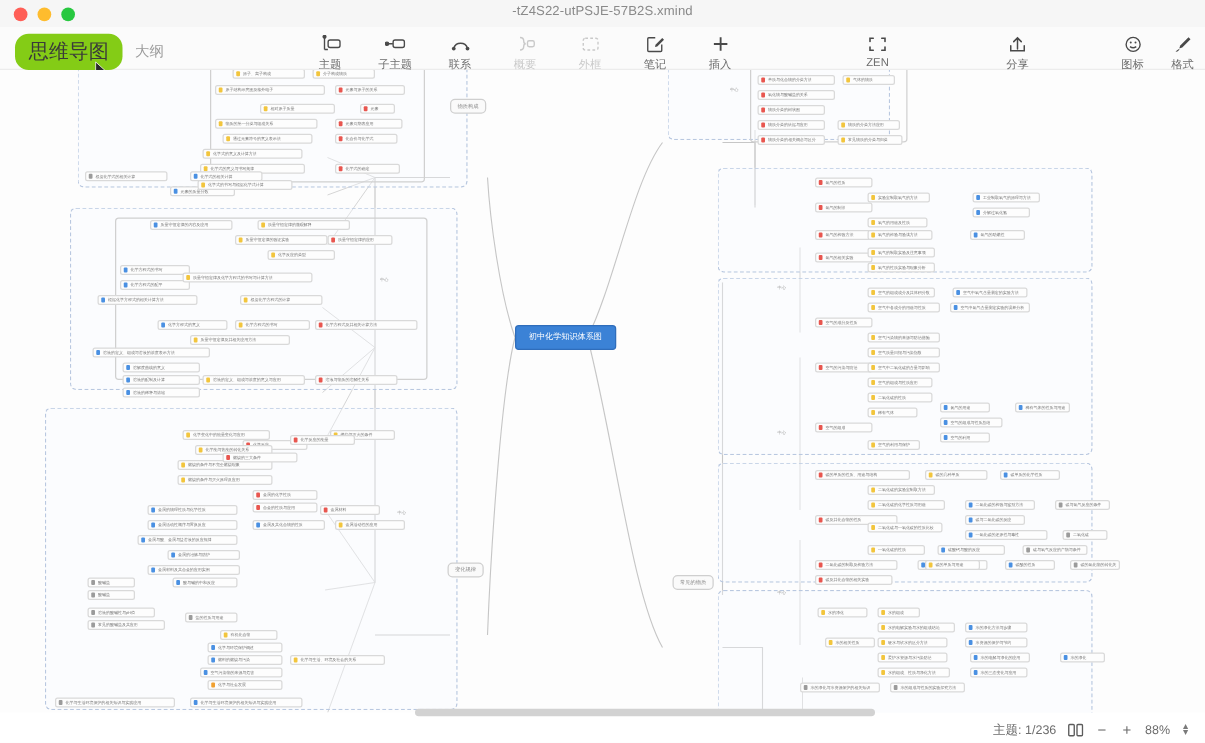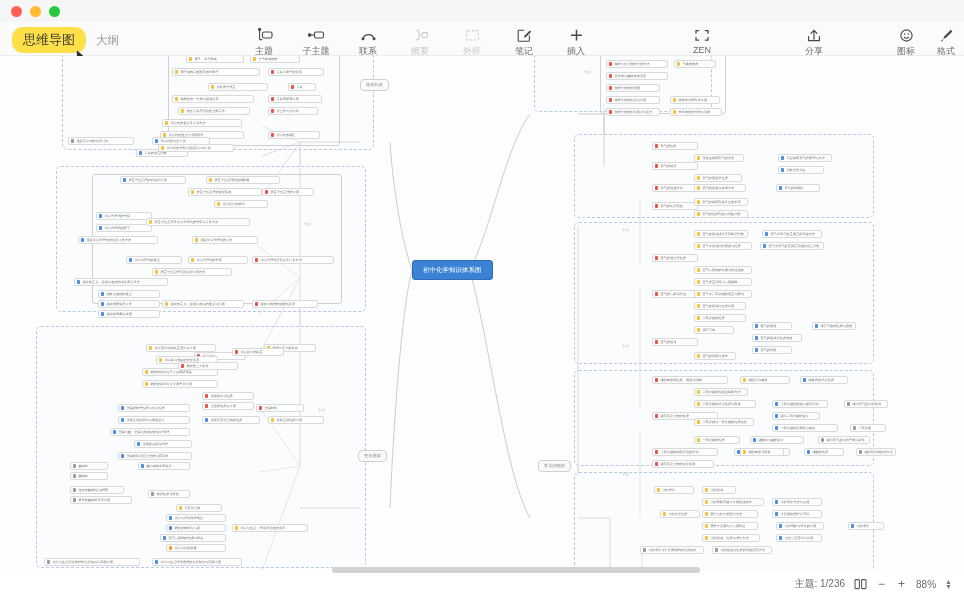--- a/index.html
+++ b/index.html
@@ -25,21 +25,21 @@
     font-size:10.5px; color:#8a8a8a; letter-spacing:.1px;
   }
 
   
   .toolbar {
     position:absolute; left:0; top:22px; width:964px; height:34px;
     background:#fbfbfb; border-bottom:1px solid #ececec;
   }
   .modeswitch { position:absolute; left:12px; top:5px; display:flex; align-items:center; gap:4px; }
   .mode-pill {
-    font-size:13px; color:#3a3a3a; background:#fde047;
+    font-size:16px; color:#3a3a3a; background:#84cc16;
     padding:4px 11px; border-radius:11px; white-space:nowrap;
   }
   .mode-plain { font-size:11.5px; color:#9b9b9b; padding:4px 6px; white-space:nowrap; }
   .cursor-arrow { position:absolute; left:76px; top:27px; width:9px; height:13px; }
 
   .tgroup { position:absolute; top:3px; display:flex; }
   .tgroup.center { left:238px; }
   .tgroup.right  { left:676px; }
   .tgroup.far    { left:886px; }
   .titem {
@@ -118,20 +118,21 @@
 <body>
 
 <div id="app">
 
   <div class="titlebar">
     <div class="traffic">
       <span class="dot red"></span>
       <span class="dot yellow"></span>
       <span class="dot green"></span>
     </div>
+    <div class="win-title">-tZ4S22-utPSJE-57B2S.xmind</div>
   </div>
 
   <div class="toolbar">
 
     <div class="modeswitch">
       <span class="mode-pill">思维导图</span>
       <span class="mode-plain">大纲</span>
     </div>
     <svg class="cursor-arrow" viewBox="0 0 9 13">
       <path d="M0.5 0.5 L0.5 11 L3.2 8.4 L5 12.3 L6.6 11.5 L4.9 7.8 L8.3 7.6 Z" fill="#2b2b2b" stroke="#fff" stroke-width="0.6"></path>

